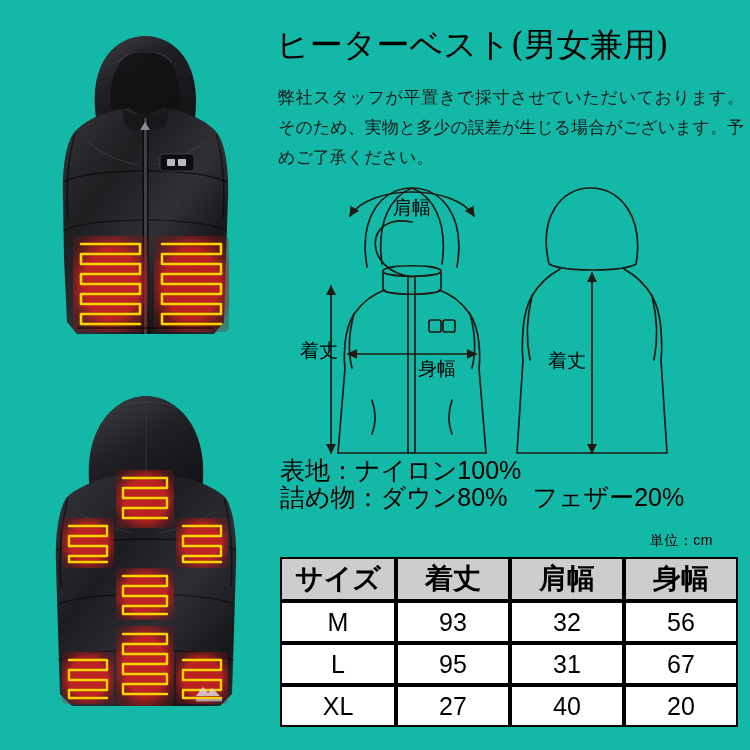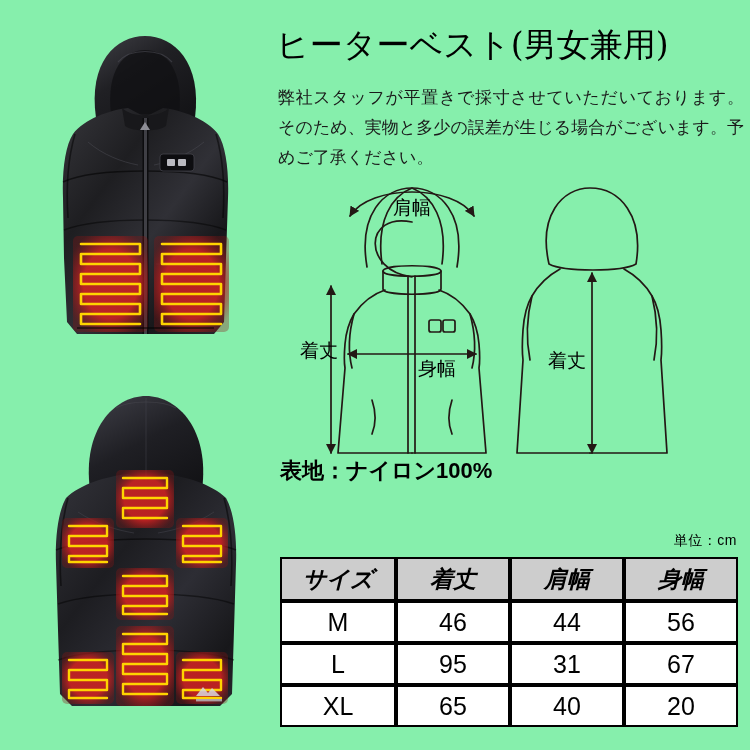--- a/index.html
+++ b/index.html
@@ -8,21 +8,21 @@
     background: #ffffff;
   }
   body {
     font-family: "Liberation Sans", "DejaVu Sans", sans-serif;
     color: #111111;
   }
   #page {
     position: relative;
     width: 750px;
     height: 750px;
-    background: #86efac;
+    background: #14b8a6;
     overflow: hidden;
   }
 
   
   .photo {
     position: absolute;
     overflow: hidden;
   }
   #photo-front { left: 18px; top: 22px; width: 255px; height: 345px; }
   #photo-back  { left: 18px; top: 378px; width: 255px; height: 350px; }
@@ -63,31 +63,30 @@
     height: 288px;
   }
   #diagram svg { display: block; width: 100%; height: 100%; }
 
   
   #materials {
     position: absolute;
     left: 280px;
     top: 457px;
     width: 460px;
-    font-size: 22px;
+    font-size: 25px;
     line-height: 27px;
     color: #000000;
-    font-weight: bold;
   }
   #materials div { white-space: nowrap; }
 
   
   #unit-note {
     position: absolute;
-    left: 540px;
+    left: 516px;
     top: 532px;
     width: 197px;
     text-align: right;
     font-size: 14px;
     color: #000000;
     letter-spacing: 0.5px;
   }
 
   
   #size-table {
@@ -102,24 +101,23 @@
     border: 2px solid #000000;
     text-align: center;
     vertical-align: middle;
     font-size: 25px;
     height: 36px;
     background: #ffffff;
     color: #000000;
   }
   #size-table tr.header-row td {
     background: #cdcdcd;
-    font-size: 23px;
+    font-size: 28px;
     font-weight: bold;
     height: 38px;
-    font-style: italic;
   }
   #size-table td.col-size { width: 116px; }
   #size-table td.col-data { width: 114px; }
 </style>
 </head>
 <body>
 
 <div id="page">
 
   <div class="photo" id="photo-front">
@@ -352,46 +350,47 @@
 
       <text x="140" y="42" text-anchor="middle" font-size="19" fill="#000" font-family="'DejaVu Sans','Liberation Sans',sans-serif">肩幅</text>
       <text x="28" y="185" text-anchor="start" font-size="19" fill="#000" font-family="'DejaVu Sans','Liberation Sans',sans-serif">着丈</text>
       <text x="165" y="203" text-anchor="middle" font-size="19" fill="#000" font-family="'DejaVu Sans','Liberation Sans',sans-serif">身幅</text>
       <text x="295" y="195" text-anchor="middle" font-size="19" fill="#000" font-family="'DejaVu Sans','Liberation Sans',sans-serif">着丈</text>
     </svg>
   </div>
 
   <div id="materials">
     <div>表地：ナイロン100%</div>
+    <div>詰め物：ダウン80%　フェザー20%</div>
   </div>
 
   <div id="unit-note">単位：cm</div>
 
   <table id="size-table">
     <tbody>
       <tr class="header-row">
         <td class="col-size">サイズ</td>
         <td class="col-data">着丈</td>
         <td class="col-data">肩幅</td>
         <td class="col-data">身幅</td>
       </tr>
       <tr>
         <td class="col-size">M</td>
-        <td class="col-data">46</td>
-        <td class="col-data">44</td>
+        <td class="col-data">93</td>
+        <td class="col-data">32</td>
         <td class="col-data">56</td>
       </tr>
       <tr>
         <td class="col-size">L</td>
         <td class="col-data">95</td>
         <td class="col-data">31</td>
         <td class="col-data">67</td>
       </tr>
       <tr>
         <td class="col-size">XL</td>
-        <td class="col-data">65</td>
+        <td class="col-data">27</td>
         <td class="col-data">40</td>
         <td class="col-data">20</td>
       </tr>
     </tbody>
   </table>
 
 </div>
 
 </body></html>

